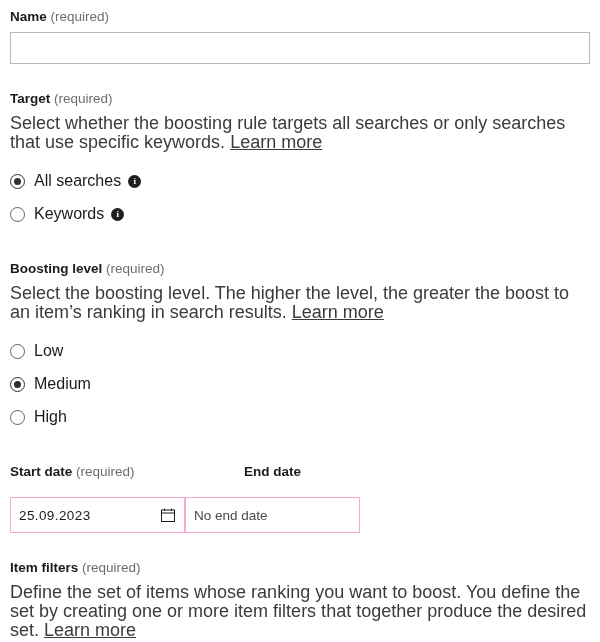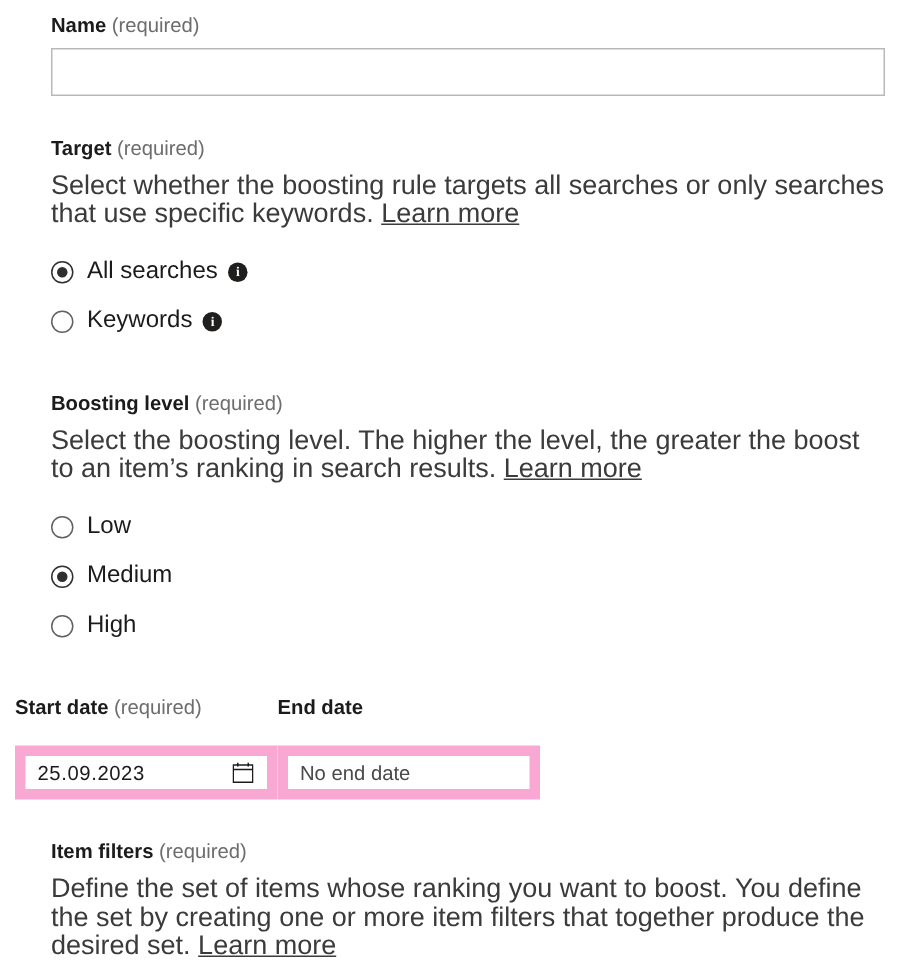--- a/index.html
+++ b/index.html
@@ -47,21 +47,21 @@
     height: 32px;
     border: 1px solid #b9b9b9;
     background: #ffffff;
     font-family: "Liberation Sans", sans-serif;
     font-size: 13.5px;
     padding: 0 8px;
     color: #323130;
     outline: none;
   }
   .text-input::placeholder { color: #767676; }
-  .section { margin-bottom: 0; margin-left: 24px; }
+  .section { margin-bottom: 0; }
   .gap-lg { height: 26px; }
   .gap-md { height: 16px; }
   .gap-sm { height: 10px; }
 
   .radio-row {
     display: flex;
     align-items: center;
     height: 26px;
     margin-bottom: 7px;
   }
@@ -110,26 +110,26 @@
     font-family: "Liberation Serif", serif;
     margin-left: 7px;
     cursor: pointer;
     line-height: 1;
   }
 
   .dates-row {
     display: flex;
   }
   .date-col { width: 175px; }
-  .date-col.end { width: 175px; }
+  .date-col.end { width: 175px; text-align: center; }
   .date-input-wrap {
     position: relative;
     width: 175px;
     height: 36px;
-    border: 7px solid #f9a8d4;
+    border: 1px solid #f9a8d4;
     background: #ffffff;
     display: flex;
     align-items: center;
     padding: 0 8px;
   }
   .date-value {
     font-size: 13.5px;
     color: #1b1b1b;
     letter-spacing: 0.4px;
     font-family: "Liberation Sans", sans-serif;

